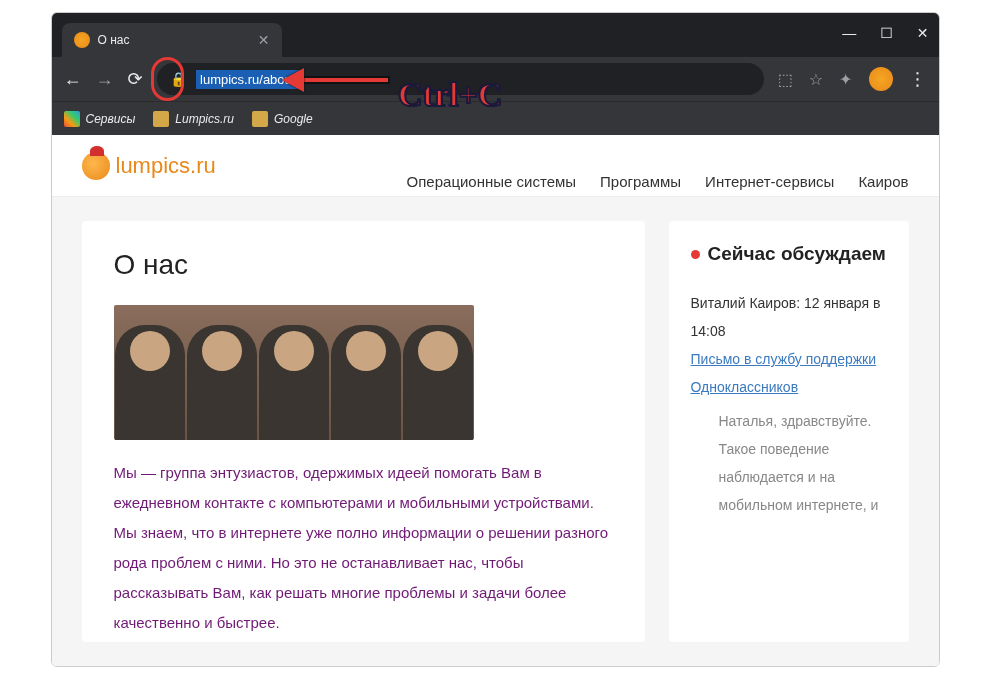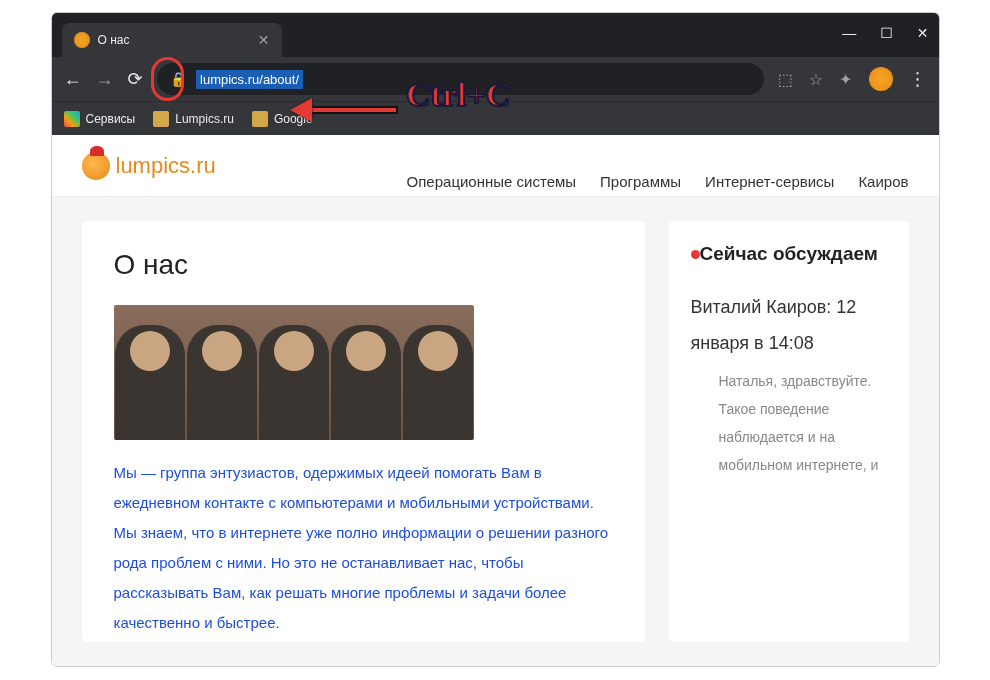--- a/index.html
+++ b/index.html
@@ -20,52 +20,52 @@
     .nav-btn.active { color: #e8eaed; }
     .address-bar { flex: 1; height: 32px; background: #202124; border-radius: 16px; display: flex; align-items: center; padding: 0 14px; gap: 8px; position: relative; }
     .lock-icon { color: #9aa0a6; font-size: 14px; }
     .url-text { background: #1a5fb4; color: #fff; font-size: 13px; padding: 2px 4px; }
     .address-highlight { position: absolute; left: -6px; top: -6px; right: 580px; bottom: -6px; border: 3px solid #e53935; border-radius: 20px; pointer-events: none; }
     .toolbar-right { display: flex; align-items: center; gap: 16px; color: #9aa0a6; }
     .toolbar-icon { font-size: 16px; cursor: pointer; }
     .avatar { width: 24px; height: 24px; background: radial-gradient(circle, #f5a623, #e8891a); border-radius: 50%; }
     .menu-dots { color: #e8eaed; font-size: 18px; }
     
-    .bookmarks-bar { height: 34px; background: #35363a; border-top: 1px solid #2a2b2e; display: flex; align-items: center; padding: 0 12px; gap: 18px; }
+    .bookmarks-bar { height: 34px; background: #35363a; border-top: 1px solid #2a2b2e; display: flex; align-items: center; padding: 0 12px; gap: 18px; font-style: italic; }
     .bookmark { display: flex; align-items: center; gap: 6px; color: #e8eaed; font-size: 12px; cursor: pointer; }
     .bm-icon { width: 16px; height: 16px; display: inline-block; }
     .bm-apps { background: linear-gradient(45deg,#e74c3c,#f39c12,#2ecc71,#3498db); border-radius: 2px; }
     .bm-folder { background: #d4a849; border-radius: 2px; }
     
-    .annotation { position: absolute; left: 308px; top: 76px; display: flex; align-items: flex-end; z-index: 100; pointer-events: none; }
+    .annotation { position: absolute; left: 300px; top: 76px; display: flex; align-items: flex-start; z-index: 100; pointer-events: none; }
     .arrow-line { width: 90px; height: 8px; background: #e53935; border: 2px solid #111; position: relative; }
     .arrow-head { width: 0; height: 0; border-top: 12px solid transparent; border-bottom: 12px solid transparent; border-right: 22px solid #e53935; position: absolute; left: -20px; top: -10px; filter: drop-shadow(0 0 1px #111); }
     .annotation-text { font-family: Georgia, serif; font-size: 34px; font-weight: bold; color: #e53935; -webkit-text-stroke: 2px #1a1a3a; text-shadow: 1px 1px 0 #1a1a3a, -1px -1px 0 #1a1a3a; margin-left: 8px; }
     
     .page-content { background: #fff; height: calc(100% - 122px); overflow: hidden; }
     .site-header { height: 62px; background: #fff; display: flex; align-items: center; padding: 0 30px; border-bottom: 1px solid #eee; box-shadow: 0 1px 3px rgba(0,0,0,0.05); }
     .logo { display: flex; align-items: center; gap: 6px; }
     .logo-icon { width: 28px; height: 28px; background: radial-gradient(circle at 40% 40%, #ffb84d, #e8891a); border-radius: 50%; position: relative; }
     .logo-hat { position: absolute; top: -6px; left: 8px; width: 14px; height: 10px; background: #d32f2f; border-radius: 50% 50% 0 0; }
     .logo-text { font-size: 22px; color: #e8891a; font-weight: normal; }
     .site-nav { margin-left: auto; display: flex; gap: 24px; margin-top: 31px; }
     .nav-link { color: #333; font-size: 15px; cursor: pointer; }
     
     .main-area { display: flex; padding: 24px 30px; gap: 24px; background: #f5f5f5; height: calc(100% - 62px); }
     .content-col { flex: 1; background: #fff; padding: 28px 32px; border-radius: 4px; }
     .page-title { font-size: 28px; color: #222; font-weight: normal; margin-bottom: 24px; }
     .team-photo { width: 360px; height: 135px; background: linear-gradient(#8a6d5c 0%, #6b5444 100%); border-radius: 2px; margin-bottom: 18px; display: flex; align-items: flex-end; justify-content: space-around; overflow: hidden; }
     .person { width: 70px; height: 115px; background: #3a3530; border-radius: 30px 30px 0 0; position: relative; }
     .person::before { content: ''; position: absolute; top: 6px; left: 50%; transform: translateX(-50%); width: 40px; height: 40px; background: #c9a582; border-radius: 50%; }
-    .body-text { font-size: 15px; line-height: 2; color: #1d4ed8; }
+    .body-text { font-size: 15px; line-height: 2; color: #701a75; }
     
     .sidebar-col { width: 240px; background: #fff; padding: 22px; border-radius: 4px; }
-    .sidebar-heading { font-size: 19px; color: #222; font-weight: bold; margin-bottom: 24px; display: flex; align-items: flex-start; }
+    .sidebar-heading { font-size: 19px; color: #222; font-weight: bold; margin-bottom: 24px; display: flex; align-items: flex-start; gap: 8px; }
     .red-dot { width: 9px; height: 9px; background: #e53935; border-radius: 50%; margin-top: 7px; flex-shrink: 0; }
-    .comment-author { font-size: 18px; color: #333; line-height: 2; }
+    .comment-author { font-size: 14px; color: #333; line-height: 2; }
     .comment-link { color: #3b7abf; text-decoration: underline; font-size: 14px; display: block; line-height: 2; }
     .comment-body { font-size: 14px; color: #888; line-height: 2; margin-top: 6px; margin-left: 28px; }
   </style>
 </head>
 <body>
 
 <div class="browser-window">
 
   <div class="titlebar">
     <div class="tab">
@@ -140,20 +140,21 @@
             <div class="person"></div>
         </div>
         <p class="body-text">Мы — группа энтузиастов, одержимых идеей помогать Вам в ежедневном контакте с компьютерами и мобильными устройствами. Мы знаем, что в интернете уже полно информации о решении разного рода проблем с ними. Но это не останавливает нас, чтобы рассказывать Вам, как решать многие проблемы и задачи более качественно и быстрее.</p>
       </div>
       <div class="sidebar-col">
         <div class="sidebar-heading">
           <span class="red-dot"></span>
           <span>Сейчас обсуждаем</span>
         </div>
         <div class="comment-author">Виталий Каиров: 12 января в 14:08</div>
+        <a class="comment-link">Письмо в службу поддержки Одноклассников</a>
         <div class="comment-body">Наталья, здравствуйте. Такое поведение наблюдается и на мобильном интернете, и</div>
       </div>
     </div>
   </div>
 </div>
 
 <div class="annotation">
   <div class="arrow-line">
       <div class="arrow-head"></div>
     </div>

